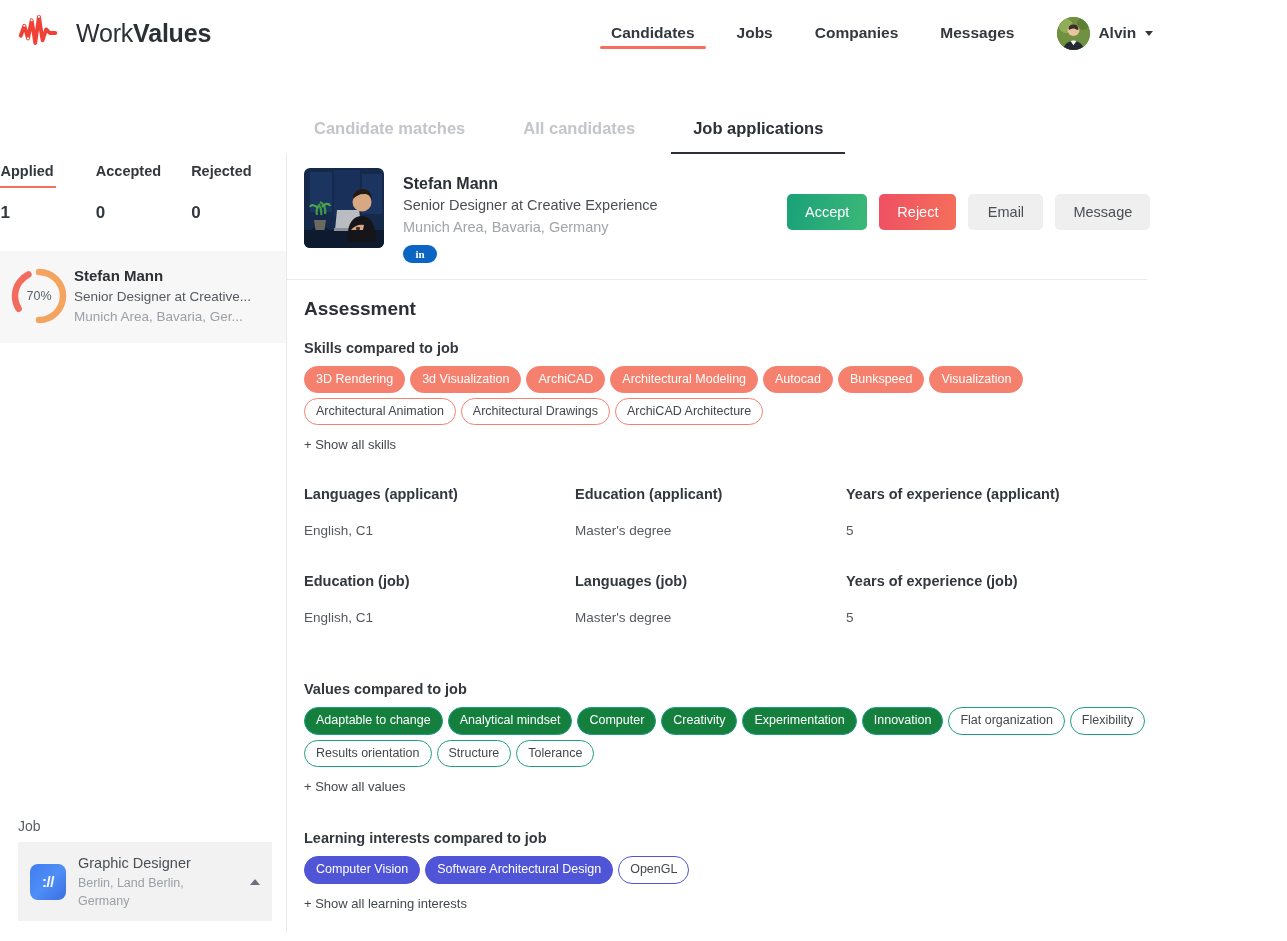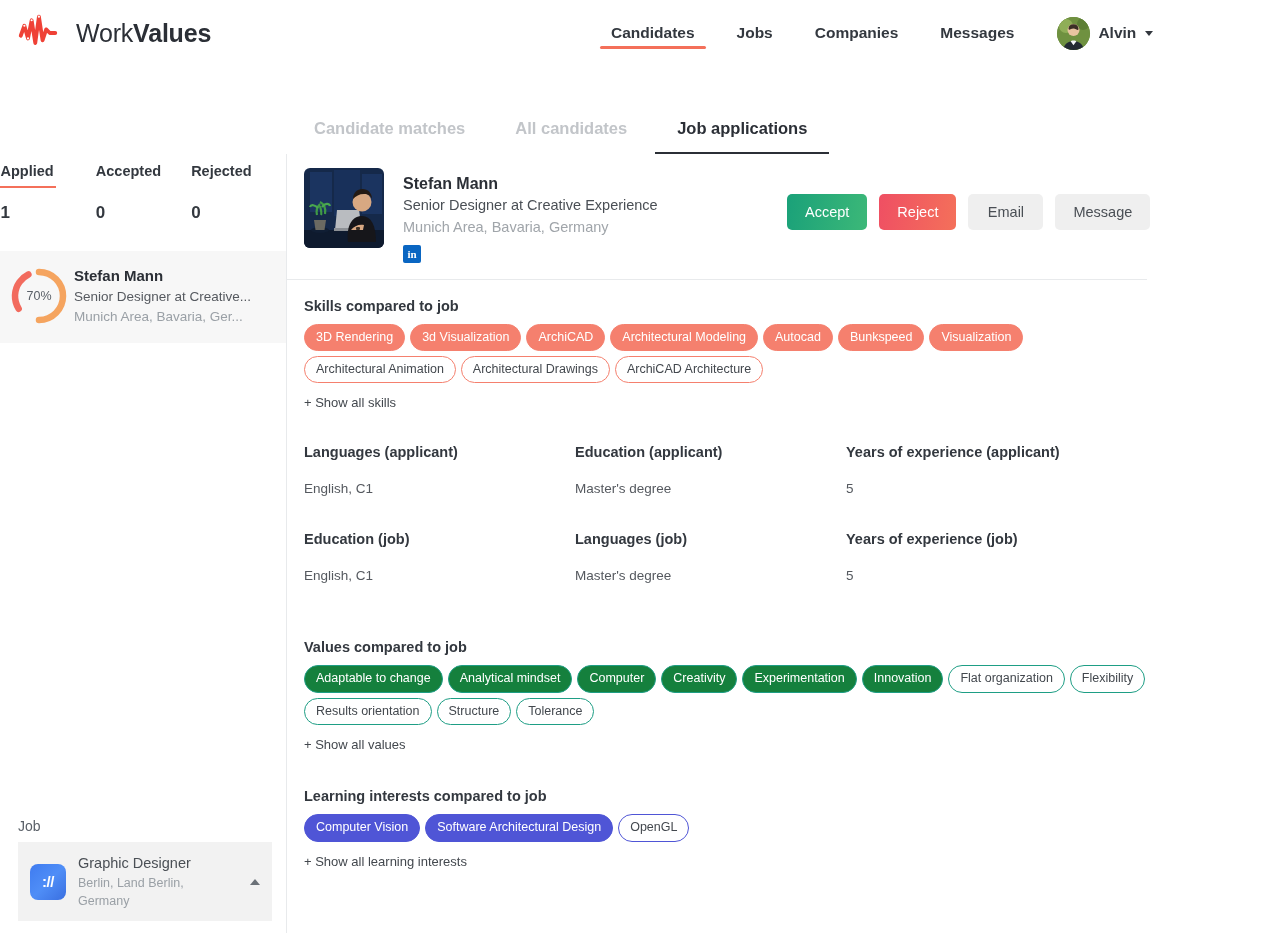--- a/index.html
+++ b/index.html
@@ -69,21 +69,21 @@
     border-right: 4px solid transparent;
     border-top: 5px solid #33383f;
     margin-left: 1px;
   }
 
   
   .section-tabs {
     display: flex;
     margin-left: 292px;
     margin-top: 42px;
-    gap: 6px;
+    gap: 14px;
     align-items: flex-end;
     height: 46px;
   }
   .sec-tab {
     font-size: 16.5px;
     font-weight: 700;
     color: #c2c5c9;
     padding: 0 22px 16px;
     cursor: pointer;
     position: relative;
@@ -202,22 +202,22 @@
   .profile-photo {
     width: 80px; height: 80px; flex: 0 0 80px;
     border-radius: 6px; overflow: hidden;
     margin-right: 19px;
   }
   .profile-meta { flex: 1; min-width: 0; padding-top: 4px; }
   .profile-name { font-size: 16px; font-weight: 700; color: #2b2f36; line-height: 1.45; }
   .profile-role { font-size: 14.5px; color: #4a4f55; line-height: 1.5; }
   .profile-loc { font-size: 14.5px; color: #a0a5aa; line-height: 1.5; }
   .linkedin-icon {
-    width: 18px; height: 18px; margin-top: 6px;
-    border-radius: 2px;
+    width: 34px; height: 18px; margin-top: 6px;
+    border-radius: 9px;
     background: #0a66c2;
     color: #fff;
     font-size: 11px; font-weight: 700;
     display: flex; align-items: center; justify-content: center;
     font-family: "Liberation Serif", serif;
     cursor: pointer;
   }
   .action-btns {
     display: flex; gap: 12px; align-items: flex-start;
     padding-top: 26px;
@@ -418,20 +418,21 @@
       </div>
       <div class="action-btns">
         <button class="btn btn-accept">Accept</button>
         <button class="btn btn-reject">Reject</button>
         <button class="btn btn-plain">Email</button>
         <button class="btn btn-plain">Message</button>
       </div>
     </div>
 
     <div class="content">
+      <h2 class="section-title">Assessment</h2>
 
       <div class="sub-label">Skills compared to job</div>
       <div class="pill-row">
         <span class="pill filled-skill">3D Rendering</span>
         <span class="pill filled-skill">3d Visualization</span>
         <span class="pill filled-skill">ArchiCAD</span>
         <span class="pill filled-skill">Architectural Modeling</span>
         <span class="pill filled-skill">Autocad</span>
         <span class="pill filled-skill">Bunkspeed</span>
         <span class="pill filled-skill">Visualization</span>

